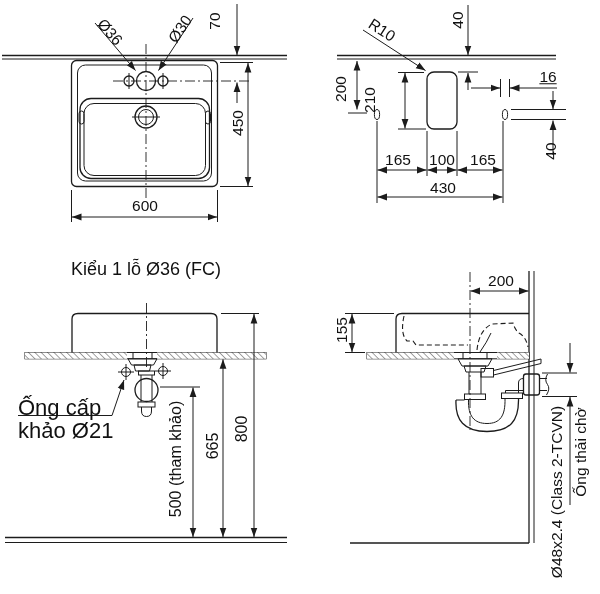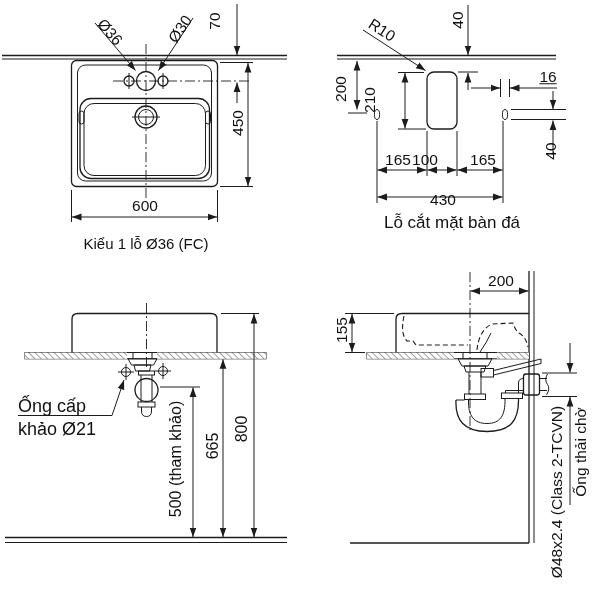--- a/index.html
+++ b/index.html
@@ -2,23 +2,23 @@
 <html><head>
 <meta charset="utf-8">
 <style>
   html,body{margin:0;padding:0;background:#fff;}
   .canvas{position:relative;width:600px;height:594px;background:#fff;overflow:hidden;
           font-family:"Liberation Sans","DejaVu Sans",sans-serif;}
   svg{position:absolute;left:0;top:0;}
   .lbl{position:absolute;font-size:15.5px;color:#111;white-space:nowrap;line-height:1;
        transform:translate(-50%,-50%);}
   .v{transform:translate(-50%,-50%) rotate(-90deg);}
-  .cap{font-size:15px;}
+  .cap{font-size:18px;margin-top:26px;}
   .cap2{font-size:17px;}
-  .ll{transform:none;font-size:18px;}
+  .ll{transform:none;font-size:22px;}
   .s{stroke:#1c1c1c;stroke-width:1.3;fill:none;}
   .t{stroke:#1c1c1c;stroke-width:1;fill:none;}
   .cl{stroke:#1c1c1c;stroke-width:.9;fill:none;stroke-dasharray:10 3 2 3;}
   .hid{stroke:#1c1c1c;stroke-width:1.1;fill:none;stroke-dasharray:5 3;}
 </style>
 </head>
 <body>
 
 <div class="canvas">
 
@@ -201,24 +201,23 @@
 <span class="lbl" style="left:145px;top:206px;">600</span>
 <span class="lbl cap" style="left:146px;top:243px;">Kiểu 1 lỗ Ø36 (FC)</span>
 
 <span class="lbl" style="left:382px;top:30px;transform:translate(-50%,-50%) rotate(33deg);">R10</span>
 <span class="lbl v" style="left:458px;top:20px;">40</span>
 <span class="lbl v" style="left:341px;top:89px;">200</span>
 <span class="lbl v" style="left:370px;top:100px;">210</span>
 <span class="lbl" style="left:548px;top:77px;text-decoration:underline;">16</span>
 <span class="lbl v" style="left:551px;top:151px;">40</span>
 <span class="lbl" style="left:398px;top:160px;">165</span>
-<span class="lbl" style="left:425px;top:160px;">100</span>
+<span class="lbl" style="left:442px;top:160px;">100</span>
 <span class="lbl" style="left:483px;top:160px;">165</span>
-<span class="lbl" style="left:443px;top:188px;margin-top:12px;">430</span>
-<span class="lbl cap2" style="left:452px;top:222px;">Lỗ cắt mặt bàn đá</span>
+<span class="lbl" style="left:443px;top:188px;">430</span>
 
 <span class="lbl ll" style="left:18px;top:397px;">Ống cấp</span>
 <span class="lbl ll" style="left:18px;top:420px;">khảo Ø21</span>
 <span class="lbl v" style="left:176px;top:459px;font-size:16px;">500 (tham khảo)</span>
 <span class="lbl v" style="left:213px;top:446px;font-size:16px;">665</span>
 <span class="lbl v" style="left:242px;top:429px;font-size:16px;">800</span>
 
 <span class="lbl" style="left:501px;top:281px;">200</span>
 <span class="lbl v" style="left:342px;top:330px;">155</span>
 <span class="lbl v" style="left:557px;top:492px;">Ø48x2.4 (Class 2-TCVN)</span>

